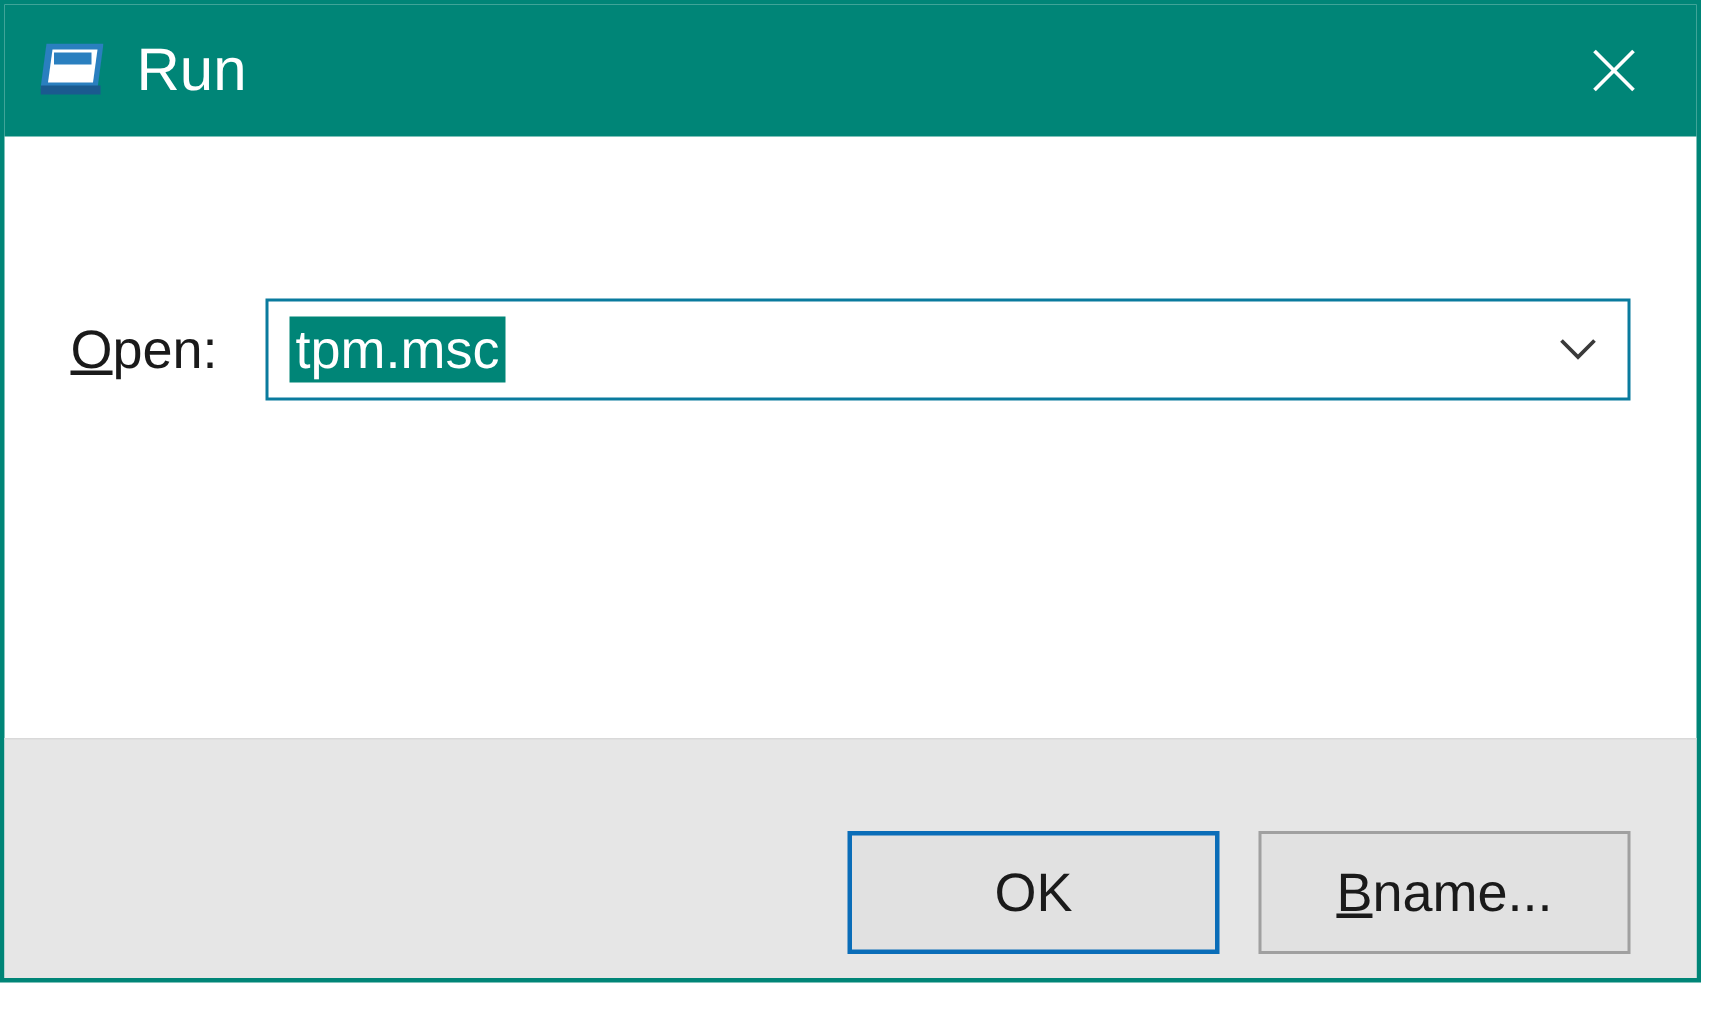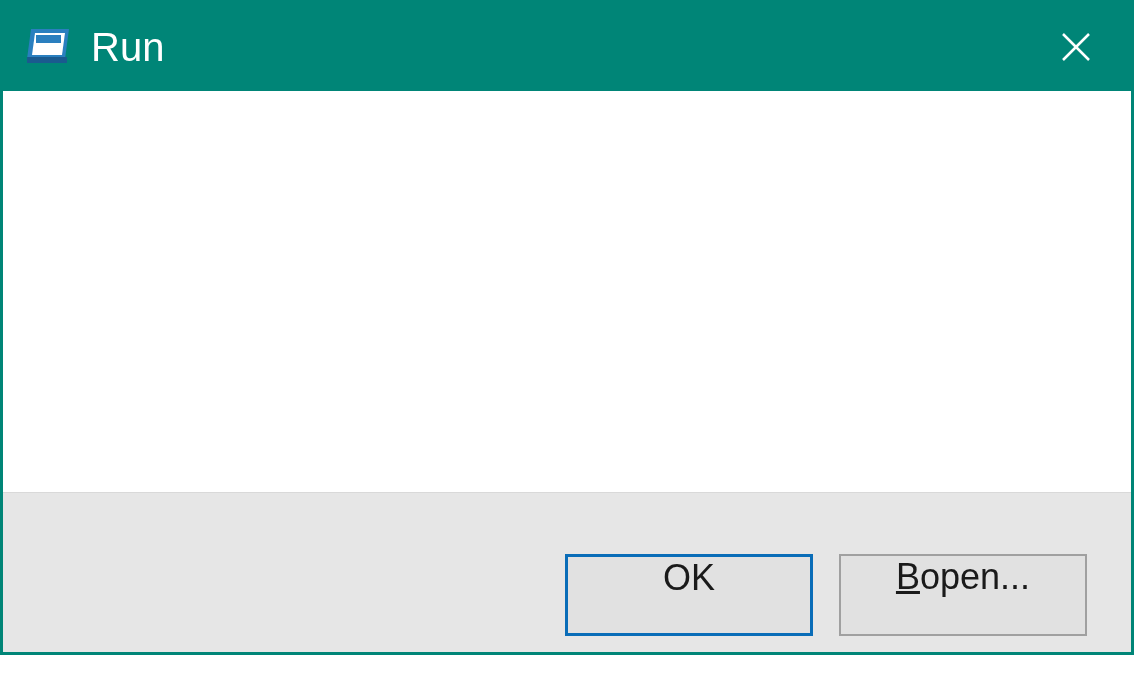--- a/index.html
+++ b/index.html
@@ -119,21 +119,21 @@
     box-sizing:border-box;
     position: absolute;
     bottom: 0; left: 0; right: 0;
     gap: 26px;
   }
   .btn {
     width: 248px;
     height: 82px;
     background: #e1e1e1;
     border: 2px solid #a0a0a0;
-    display:flex;justify-content:center;
+    display:flex;align-items:center;justify-content:center;
     font-size: 36px;
     color: #1a1a1a;
     cursor: pointer;
     box-sizing: border-box;
     margin-top: 44px;
   }
   .btn.primary {
     border-color: #0a6db8;
     border-width: 3px;
   }
@@ -157,24 +157,37 @@
     <div class="close-btn">
       <svg width="34" height="34" viewBox="0 0 34 34">
         <line x1="4" y1="4" x2="30" y2="30" stroke-width="2.5"></line>
         <line x1="30" y1="4" x2="4" y2="30" stroke-width="2.5"></line>
       </svg>
     </div>
   </div>
 
   <div class="content">
 
+    <div class="input-row">
+      <div class="open-label"><span class="ul">O</span><span>pen:</span></div>
+      <div class="combo">
+        <div class="combo-text-wrap">
+          <span class="combo-text">tpm.msc</span>
+        </div>
+        <div class="combo-caret">
+          <svg width="26" height="16" viewBox="0 0 26 16">
+            <polyline points="2,2 13,13 24,2" fill="none" stroke="#3a3a3a" stroke-width="2.5"></polyline>
+          </svg>
+        </div>
+      </div>
+    </div>
   </div>
 
   <div class="button-bar">
     <div class="btn primary">
       <span>OK</span>
     </div>
     <div class="btn">
-      <span><span class="ul">B</span><span>open...</span></span>
+      <span><span class="ul">B</span><span>name...</span></span>
     </div>
   </div>
 
 </div>
 
 </body></html>

